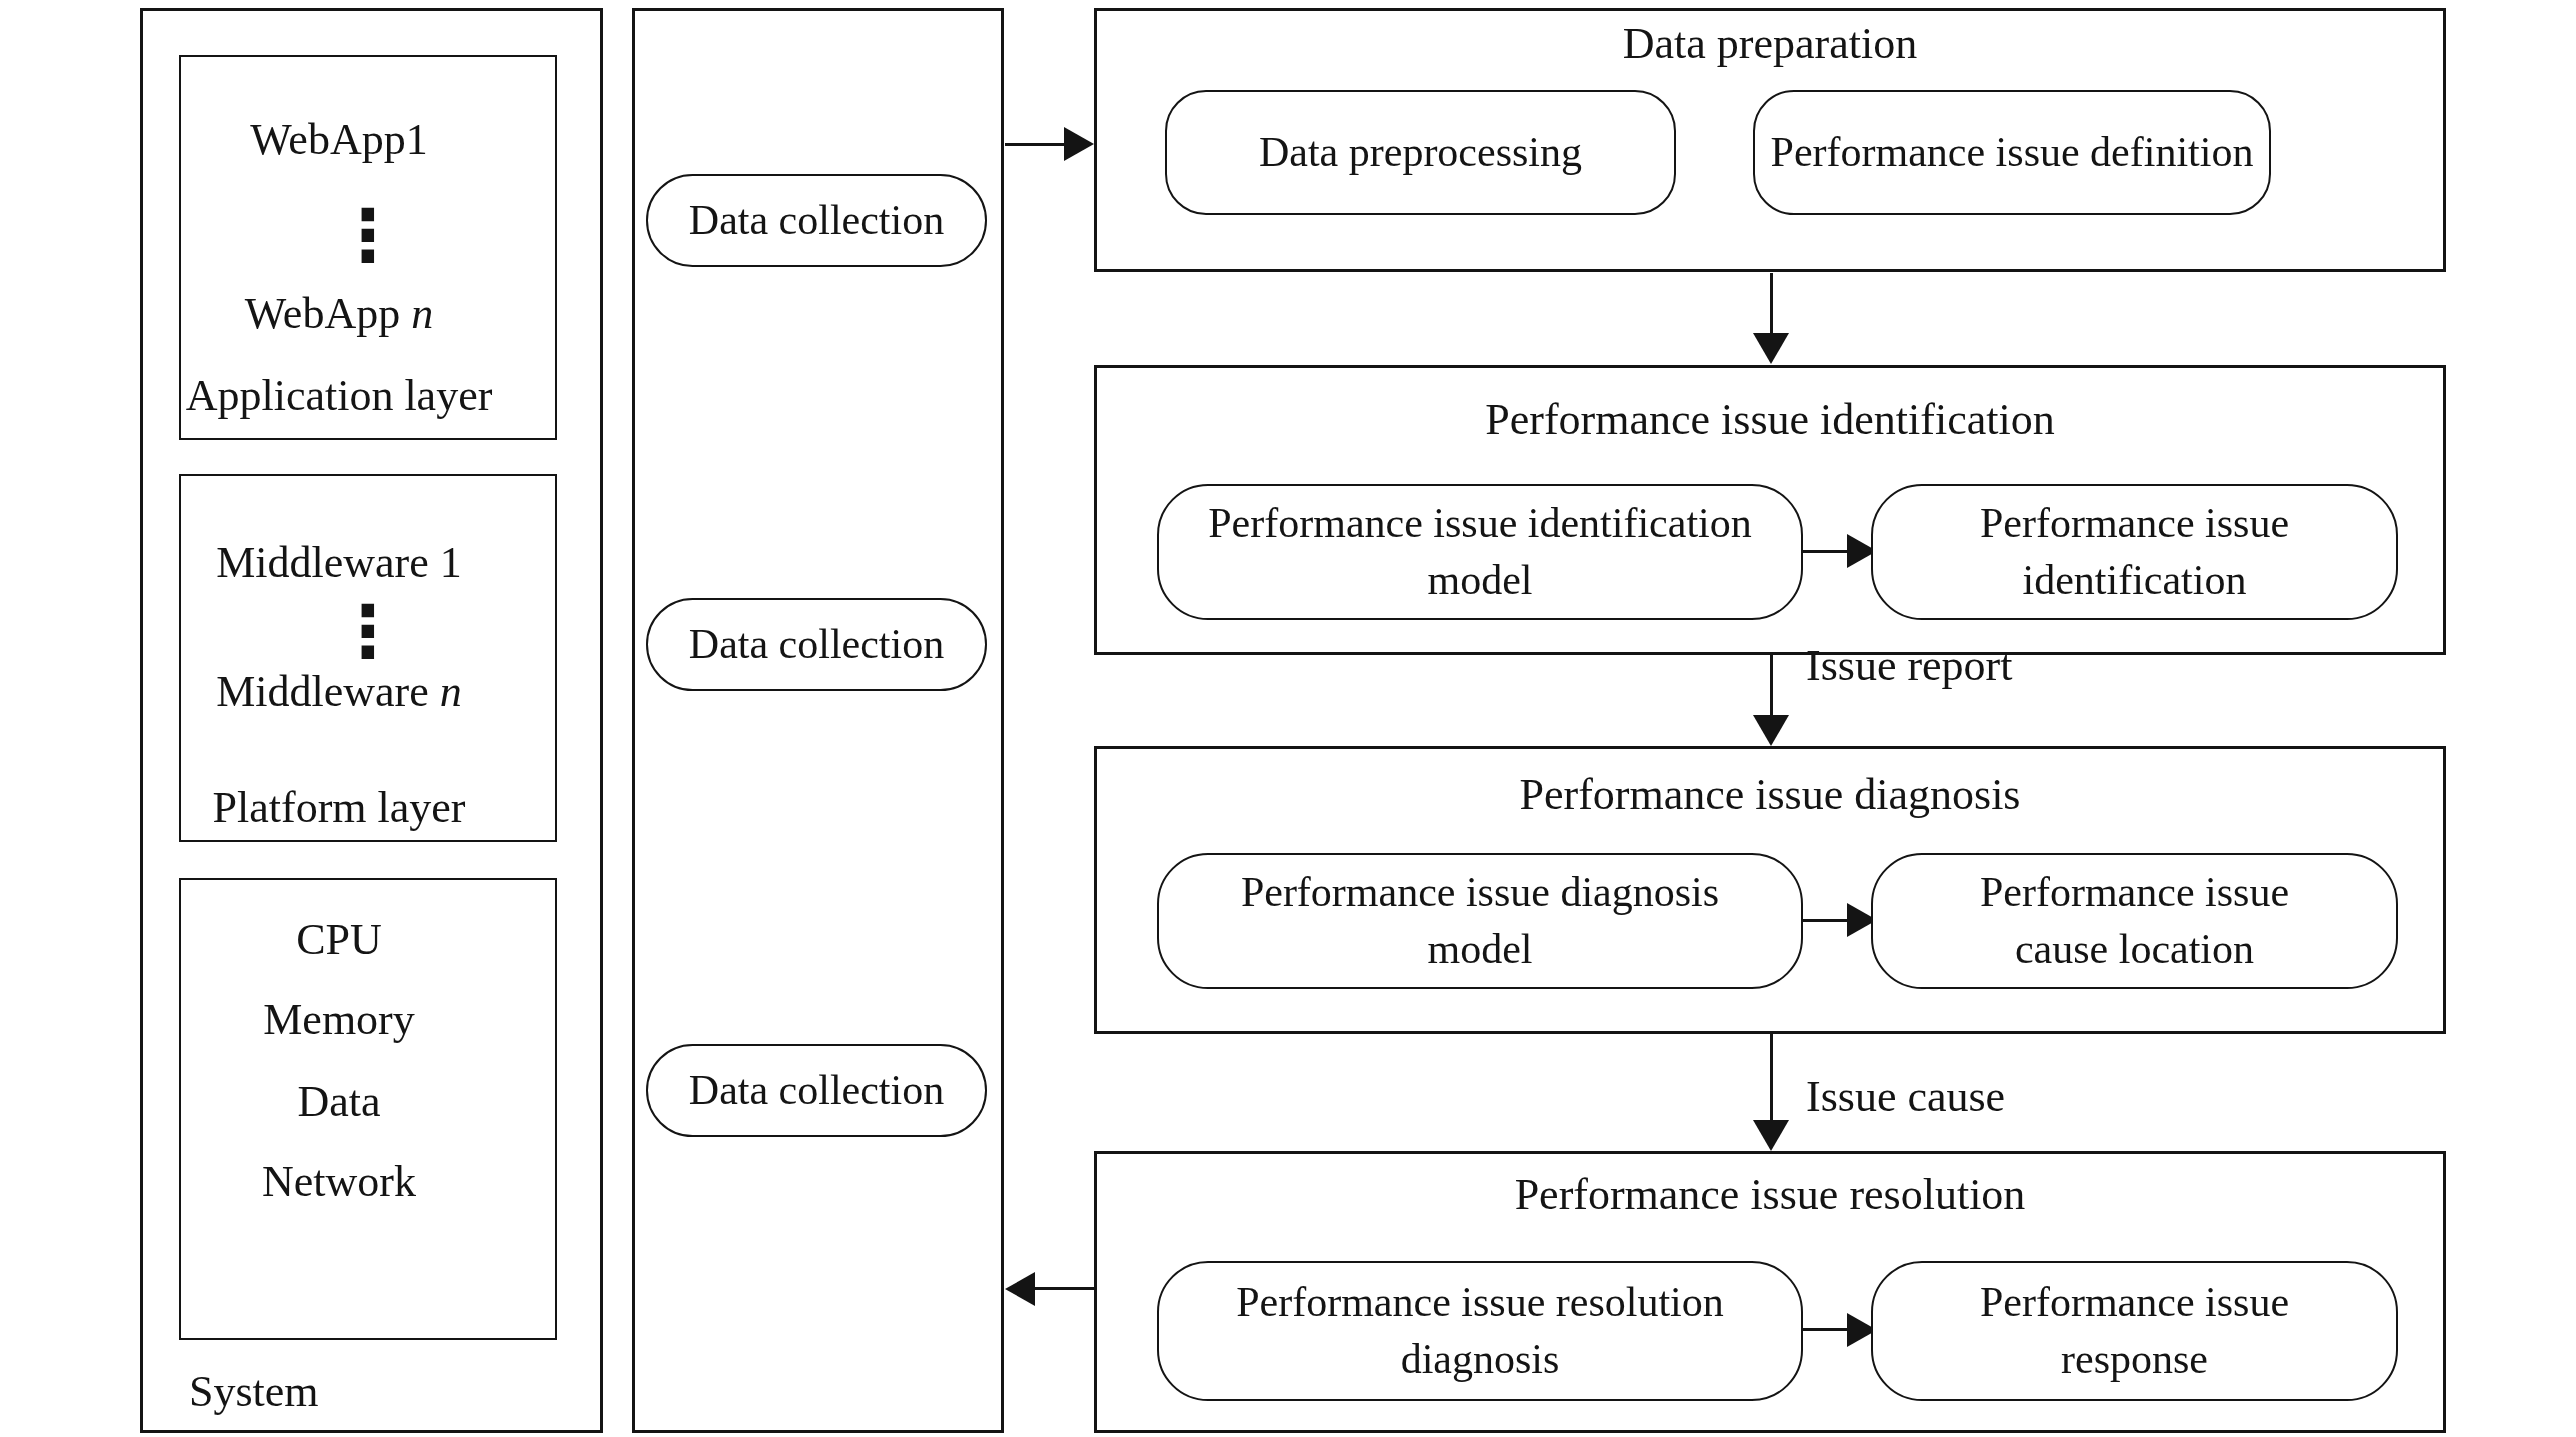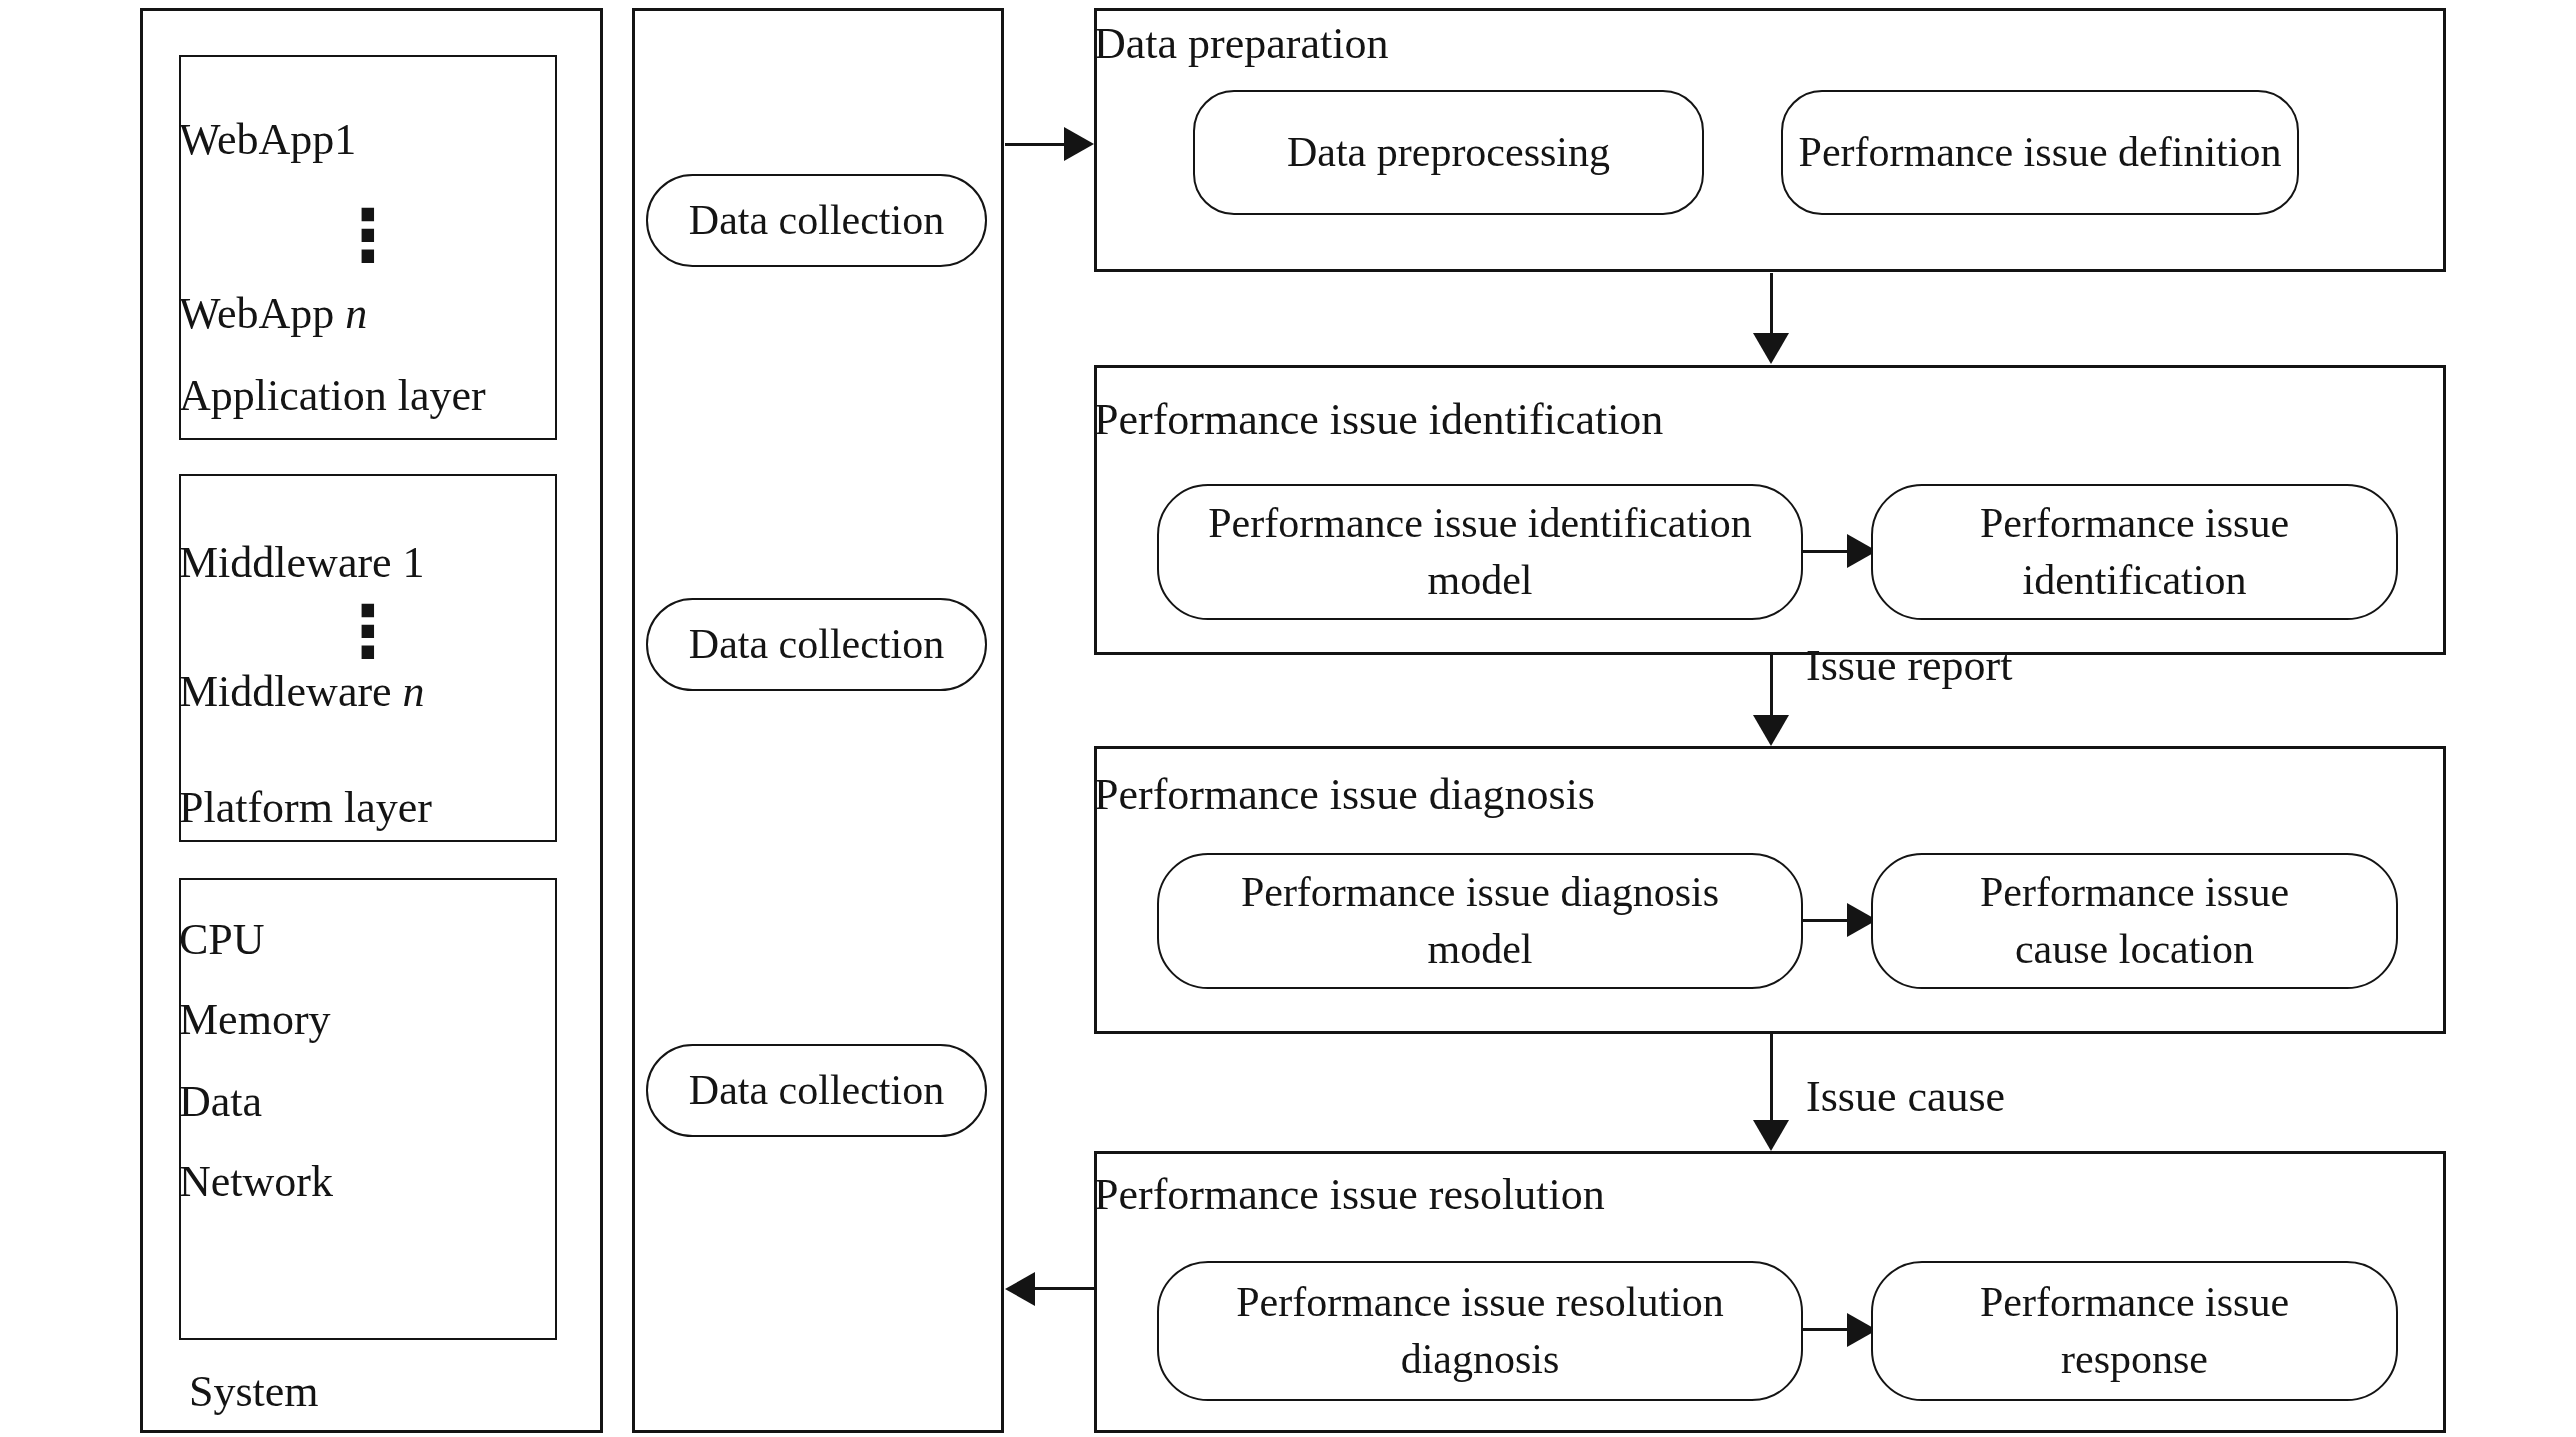--- a/index.html
+++ b/index.html
@@ -10,22 +10,22 @@
   }
   .box{position:absolute;border:3.4px solid #141414;background:#ffffff;box-sizing:border-box;}
   .inbox{position:absolute;border:2.7px solid #141414;background:#ffffff;box-sizing:border-box;}
   .pill{
     position:absolute;border:2.7px solid #141414;background:#ffffff;box-sizing:border-box;
     display:flex;align-items:center;justify-content:center;text-align:center;
     font-size:42px;line-height:57px;
   }
   .stadium{border-radius:681px;}
   .rounded{border-radius:51px;}
-  .rounded-s{border-radius:41px;margin-left:28px;}
-  .tline{position:absolute;height:55px;line-height:55px;font-size:44px;text-align:left;}
+  .rounded-s{border-radius:41px;}
+  .tline{position:absolute;height:55px;line-height:55px;font-size:44px;text-align:center;}
   .leftcol{left:179px;width:320px;}
   .rightcol{left:1094px;width:1352px;}
   .dots{
     position:absolute;left:179px;width:378px;text-align:center;
     font-family:"DejaVu Sans",sans-serif;font-size:71px;line-height:75px;font-weight:bold;
   }
   .vl{position:absolute;width:3.4px;background:#141414;}
   .hl{position:absolute;height:3.4px;background:#141414;}
   .tri-down{position:absolute;width:0;height:0;border-left:18.4px solid transparent;border-right:18.4px solid transparent;border-top:31px solid #141414;}
   .tri-right{position:absolute;width:0;height:0;border-top:17.7px solid transparent;border-bottom:17.7px solid transparent;border-left:30px solid #141414;}

